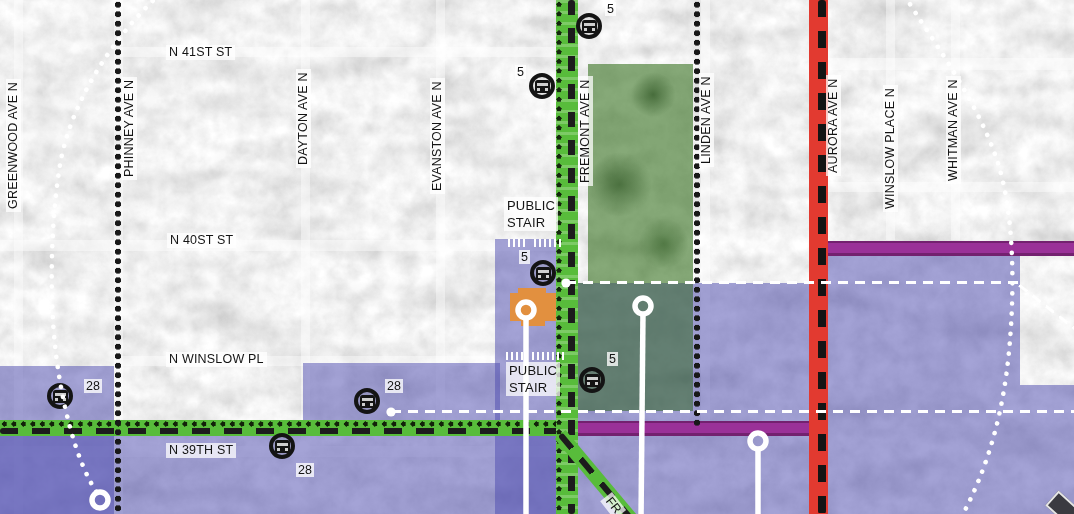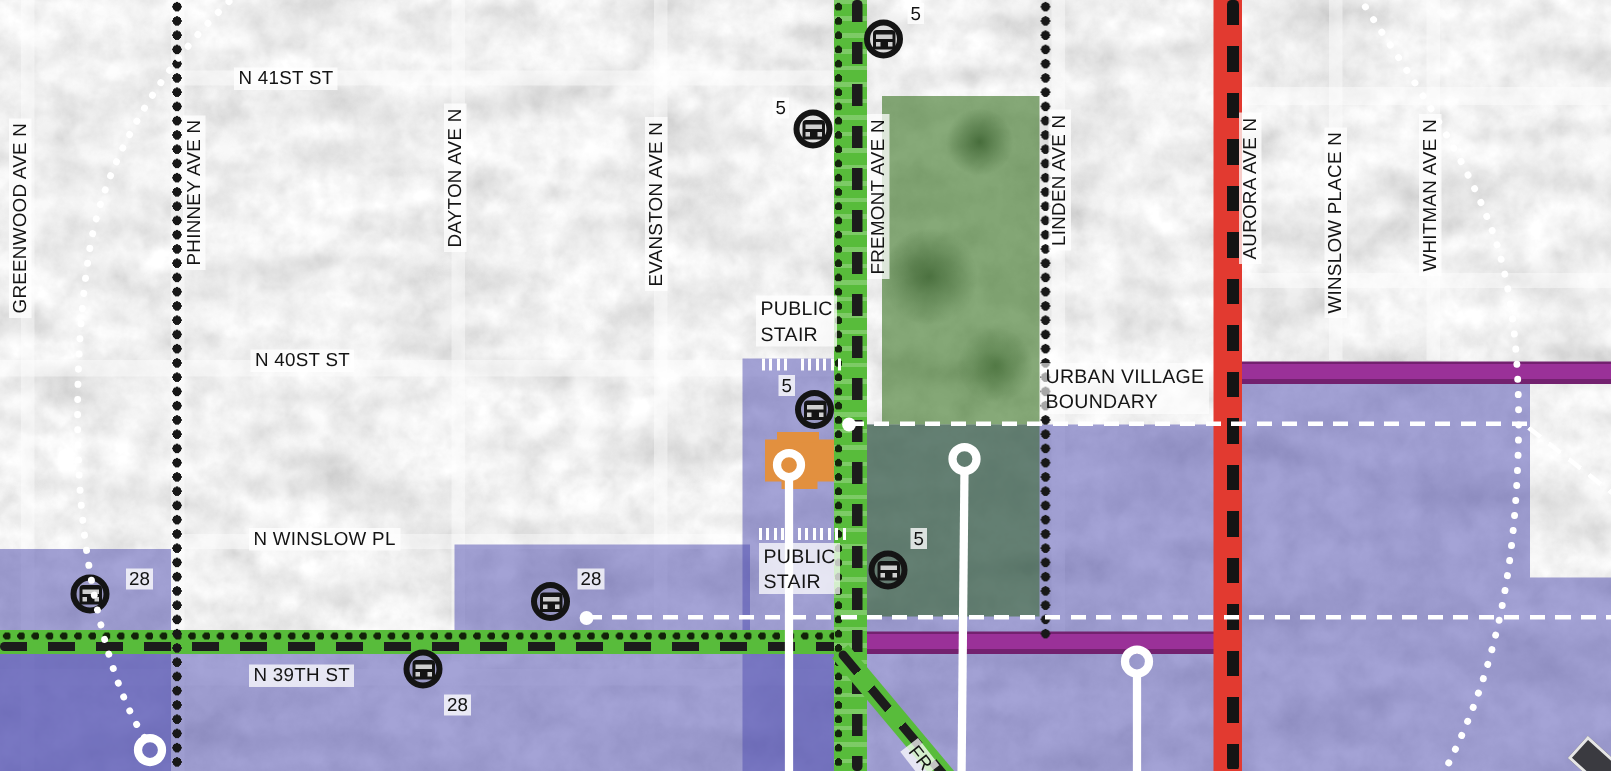--- a/index.html
+++ b/index.html
@@ -182,21 +182,21 @@
   </svg>
 
   <div class="badge" style="left:605px;top:2px">5</div>
   <div class="badge" style="left:515px;top:65px">5</div>
   <div class="badge" style="left:519px;top:250px">5</div>
   <div class="badge" style="left:607px;top:352px">5</div>
   <div class="badge" style="left:84px;top:379px">28</div>
   <div class="badge" style="left:385px;top:379px">28</div>
   <div class="badge" style="left:296px;top:463px">28</div>
 
-  <div class="chip" style="left:156px;top:45px">N 41ST ST</div>
+  <div class="chip" style="left:166px;top:45px">N 41ST ST</div>
   <div class="chip" style="left:167px;top:233px">N 40ST ST</div>
   <div class="chip" style="left:166px;top:352px">N WINSLOW PL</div>
   <div class="chip" style="left:166px;top:443px">N 39TH ST</div>
 
   <div class="chip vert" style="left:6px;top:212px">GREENWOOD AVE N</div>
   <div class="chip vert" style="left:122px;top:180px">PHINNEY AVE N</div>
   <div class="chip vert" style="left:296px;top:168px">DAYTON AVE N</div>
   <div class="chip vert" style="left:430px;top:194px">EVANSTON AVE N</div>
   <div class="chip vert" style="left:578px;top:186px">FREMONT AVE N</div>
   <div class="chip vert" style="left:699px;top:167px">LINDEN AVE N</div>
@@ -207,21 +207,17 @@
   <div class="chip" style="left:612px;top:492px;transform:rotate(52deg);transform-origin:0 0">FR</div>
 
   <div class="chip two" style="left:504px;top:197px;text-align:left">
     <div>PUBLIC</div>
     <div>STAIR</div>
   </div>
   <div class="chip two" style="left:506px;top:362px">
     <div>PUBLIC</div>
     <div>STAIR</div>
   </div>
-  <div class="chip two" style="left:694px;top:242px;background:rgba(255,255,255,0.62)">
-    <div>URBAN VILLAGE</div>
-    <div>BOUNDARY</div>
-  </div>
 
   <div class="abs" style="left:1048px;top:498px;width:30px;height:20px;transform:rotate(42deg);
        background:#3a3a40;border:2px solid #e6e6e6"></div>
 
 </div>
 
 </body></html>

